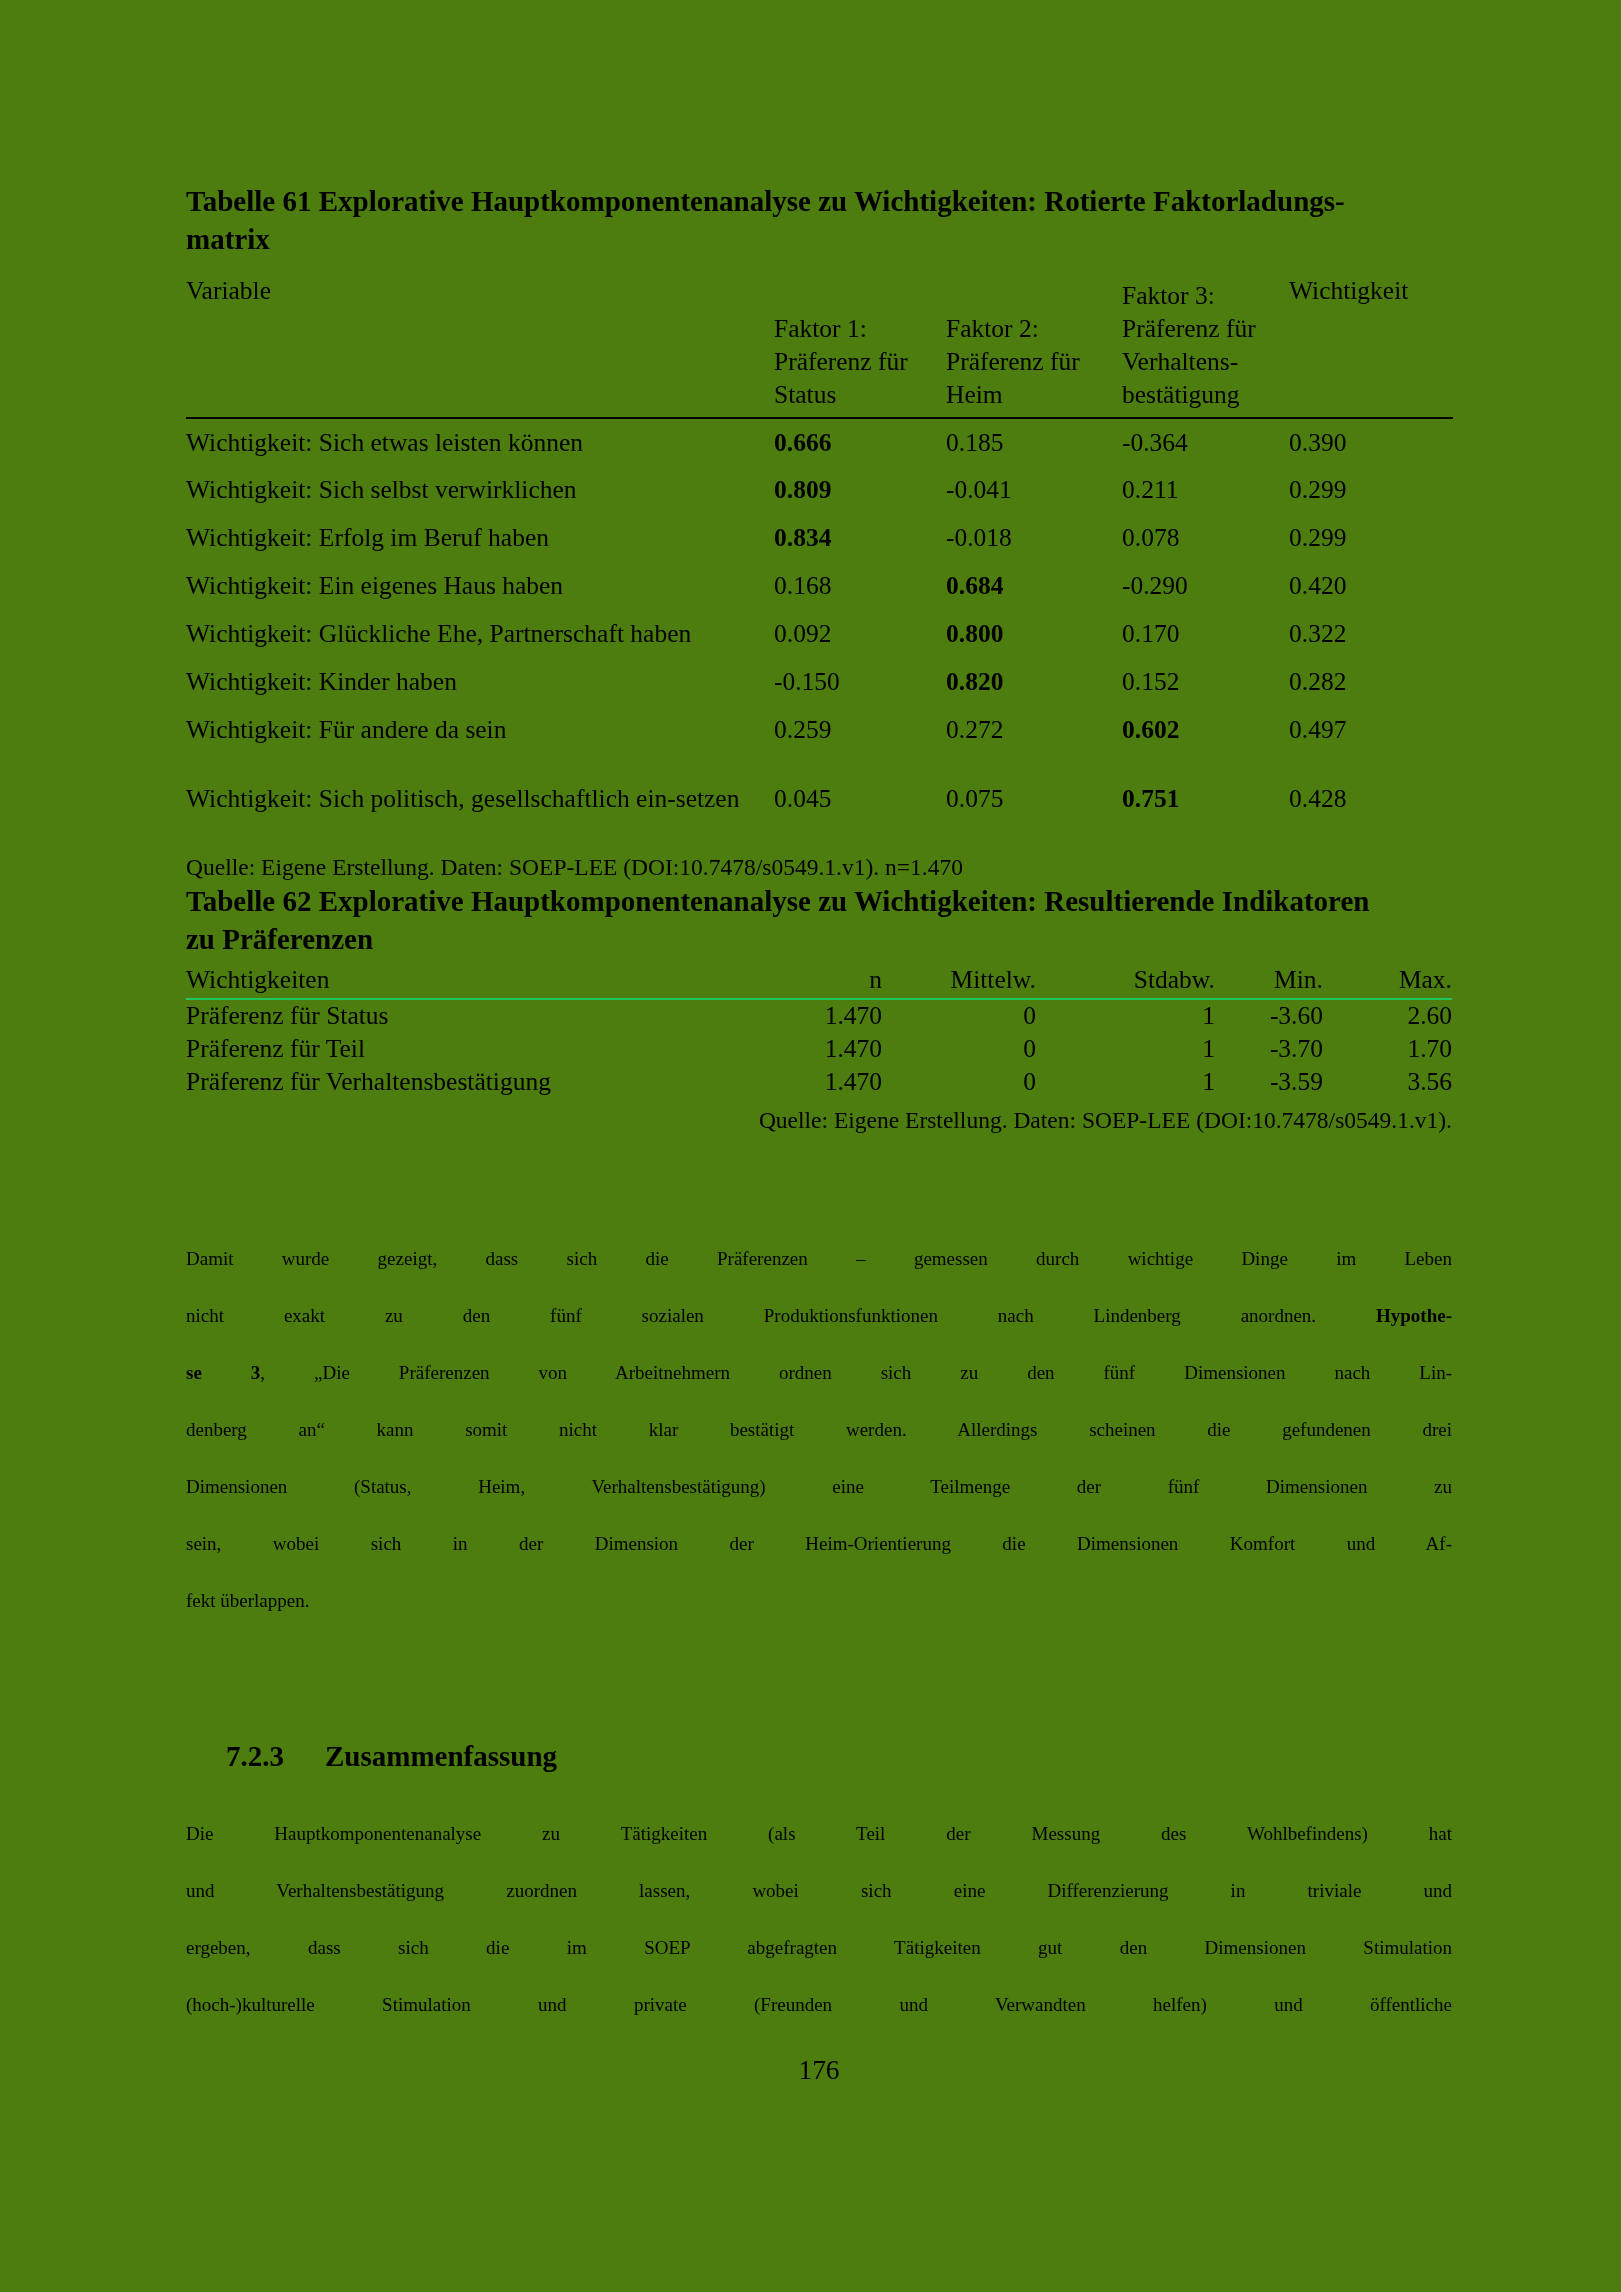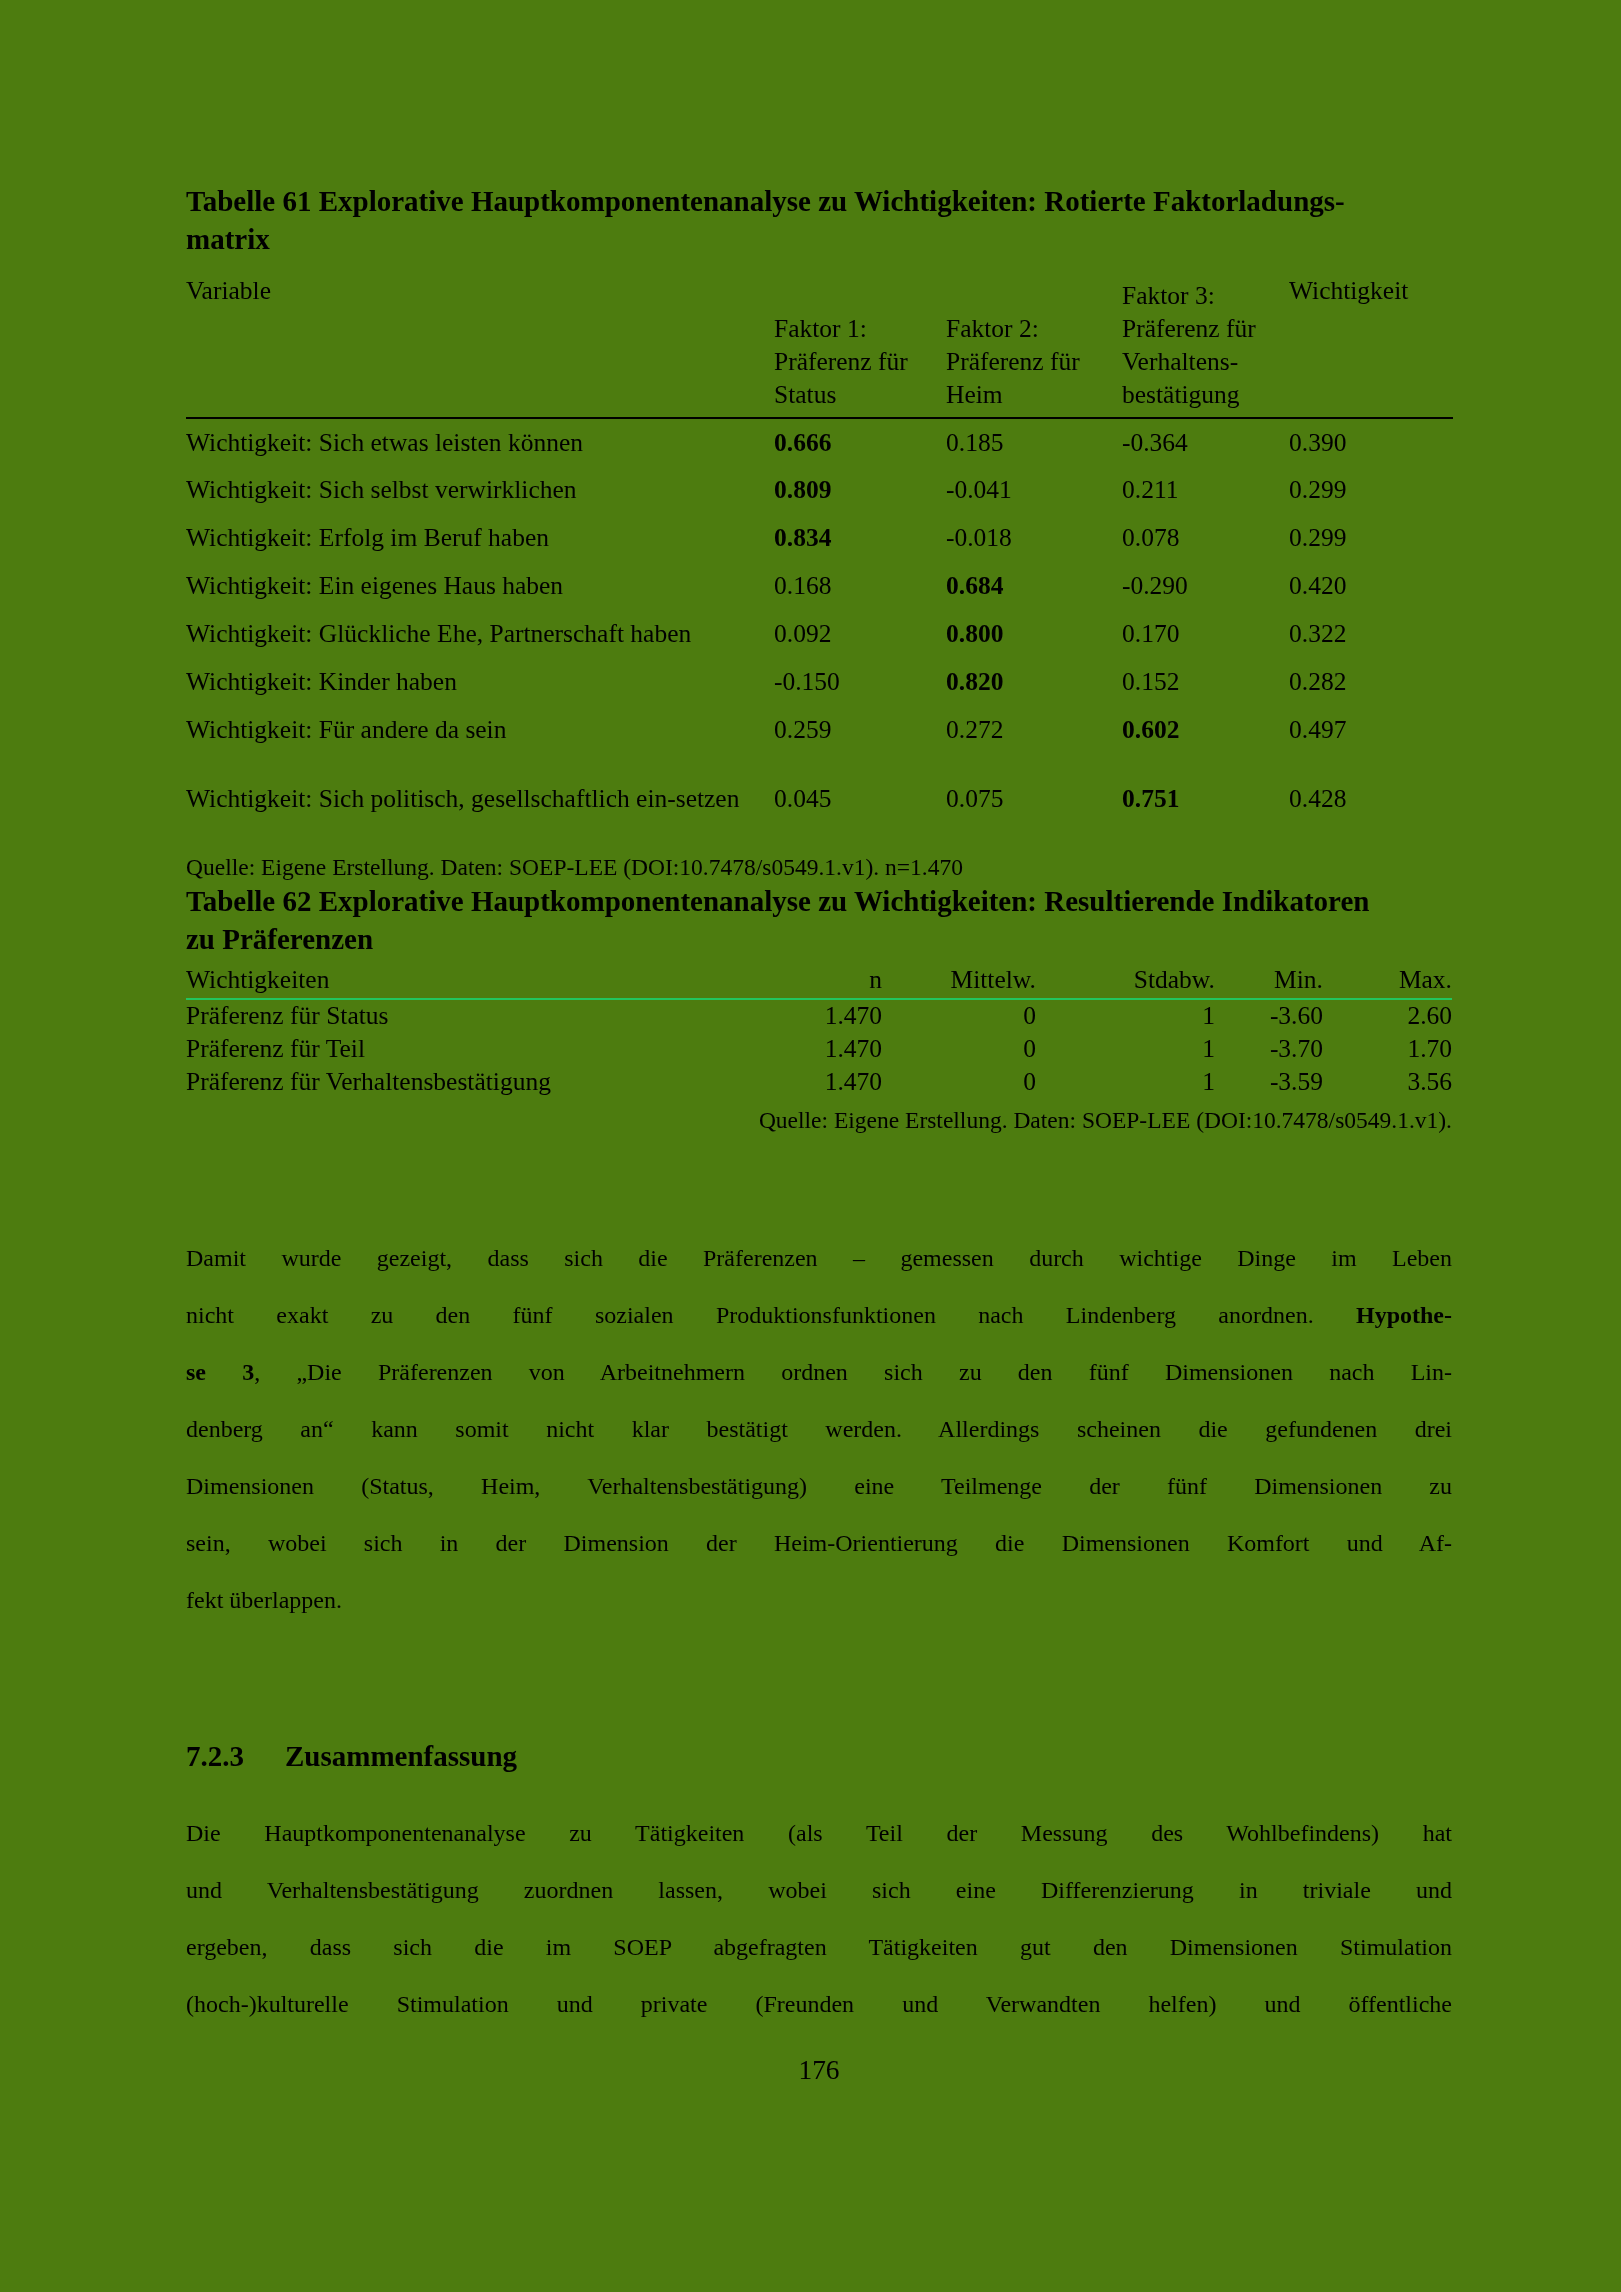--- a/index.html
+++ b/index.html
@@ -76,41 +76,42 @@
 
   
   .source {
     font-size: 23.5px;
     line-height: 29px;
   }
   .t61-source { margin-top: 9.8px; }
   .t62-source { margin-top: 7.8px; text-align: right; }
 
   
-  .para { font-size: 24px; }
+  .para { font-size: 19px; }
   .para .line {
     line-height: 57px;
     text-align: justify;
     text-align-last: justify;
     -moz-text-align-last: justify;
     white-space: normal;
   }
   .para .line.last {
     text-align-last: left;
     -moz-text-align-last: left;
   }
   .para1 { margin-top: 95px; }
   .para2 { margin-top: 29px; }
 
   
   .section-heading {
     margin-top: 108px;
     font-size: 29px;
     font-weight: bold;
     line-height: 39px;
+    margin-left: 40px;
   }
   .section-heading .sec-num { display: inline-block; margin-right: 41px; }
 
   
   .page-number {
     margin-top: 21.6px;
     text-align: center;
     font-size: 27.4px;
   }
 </style>

